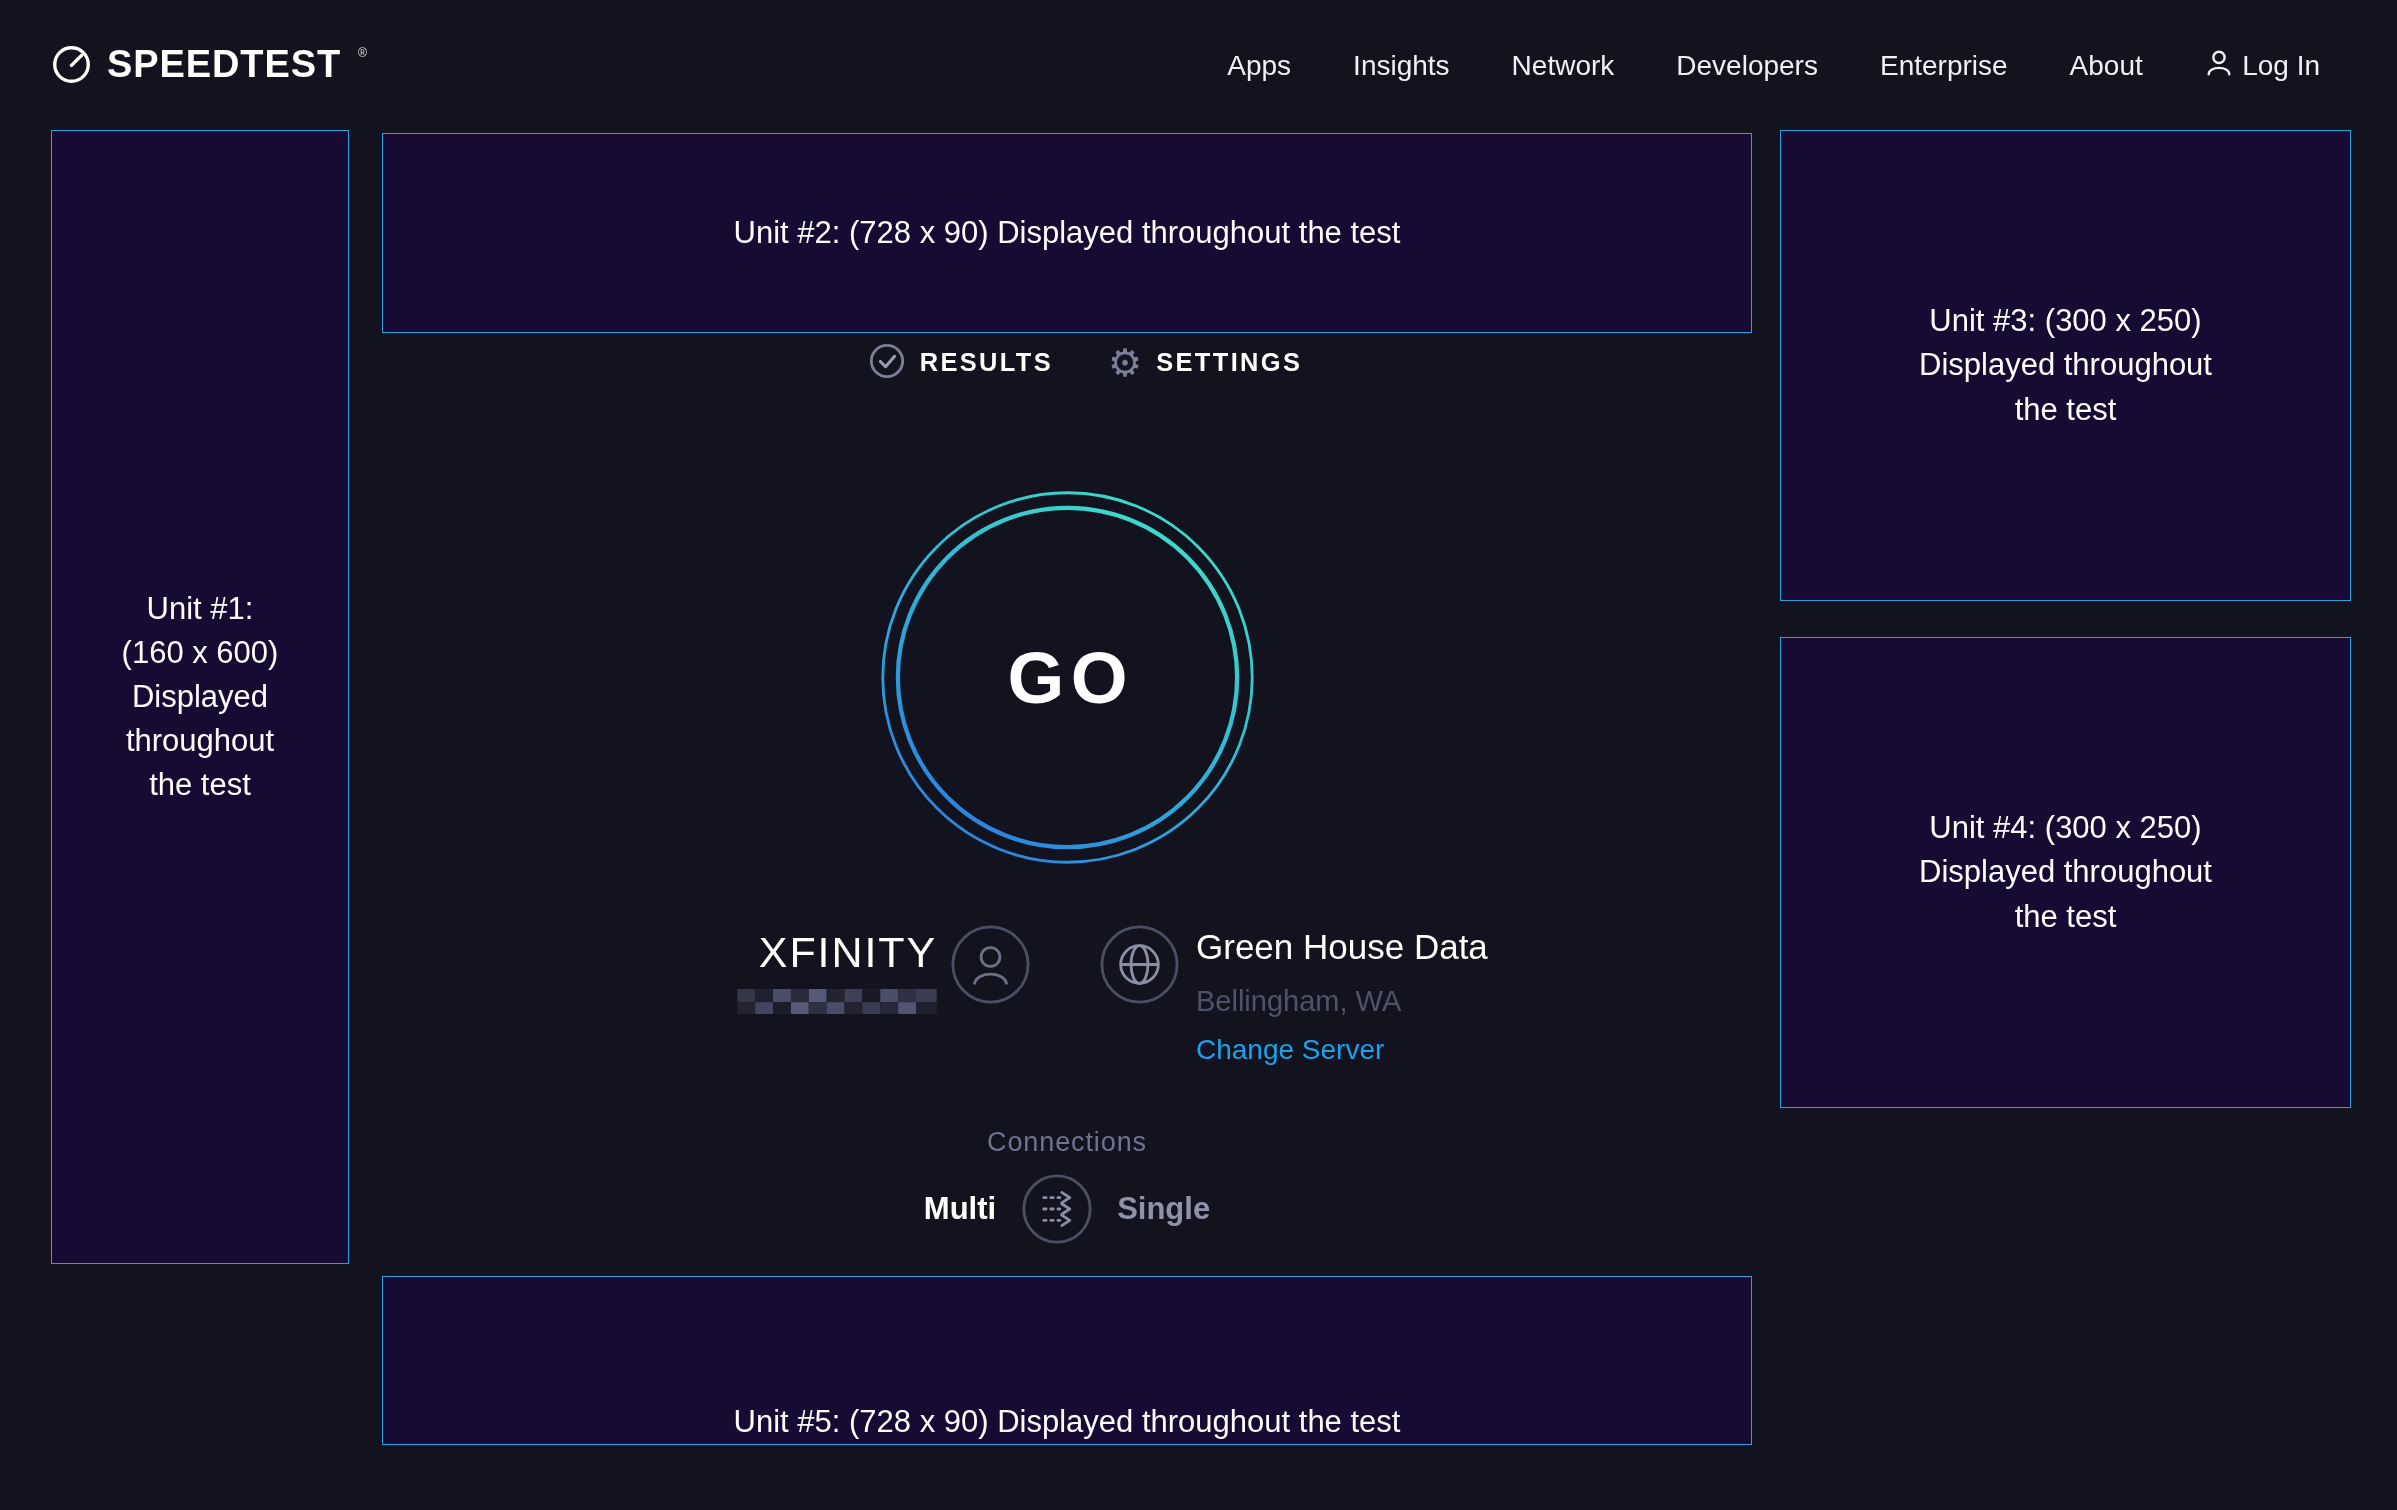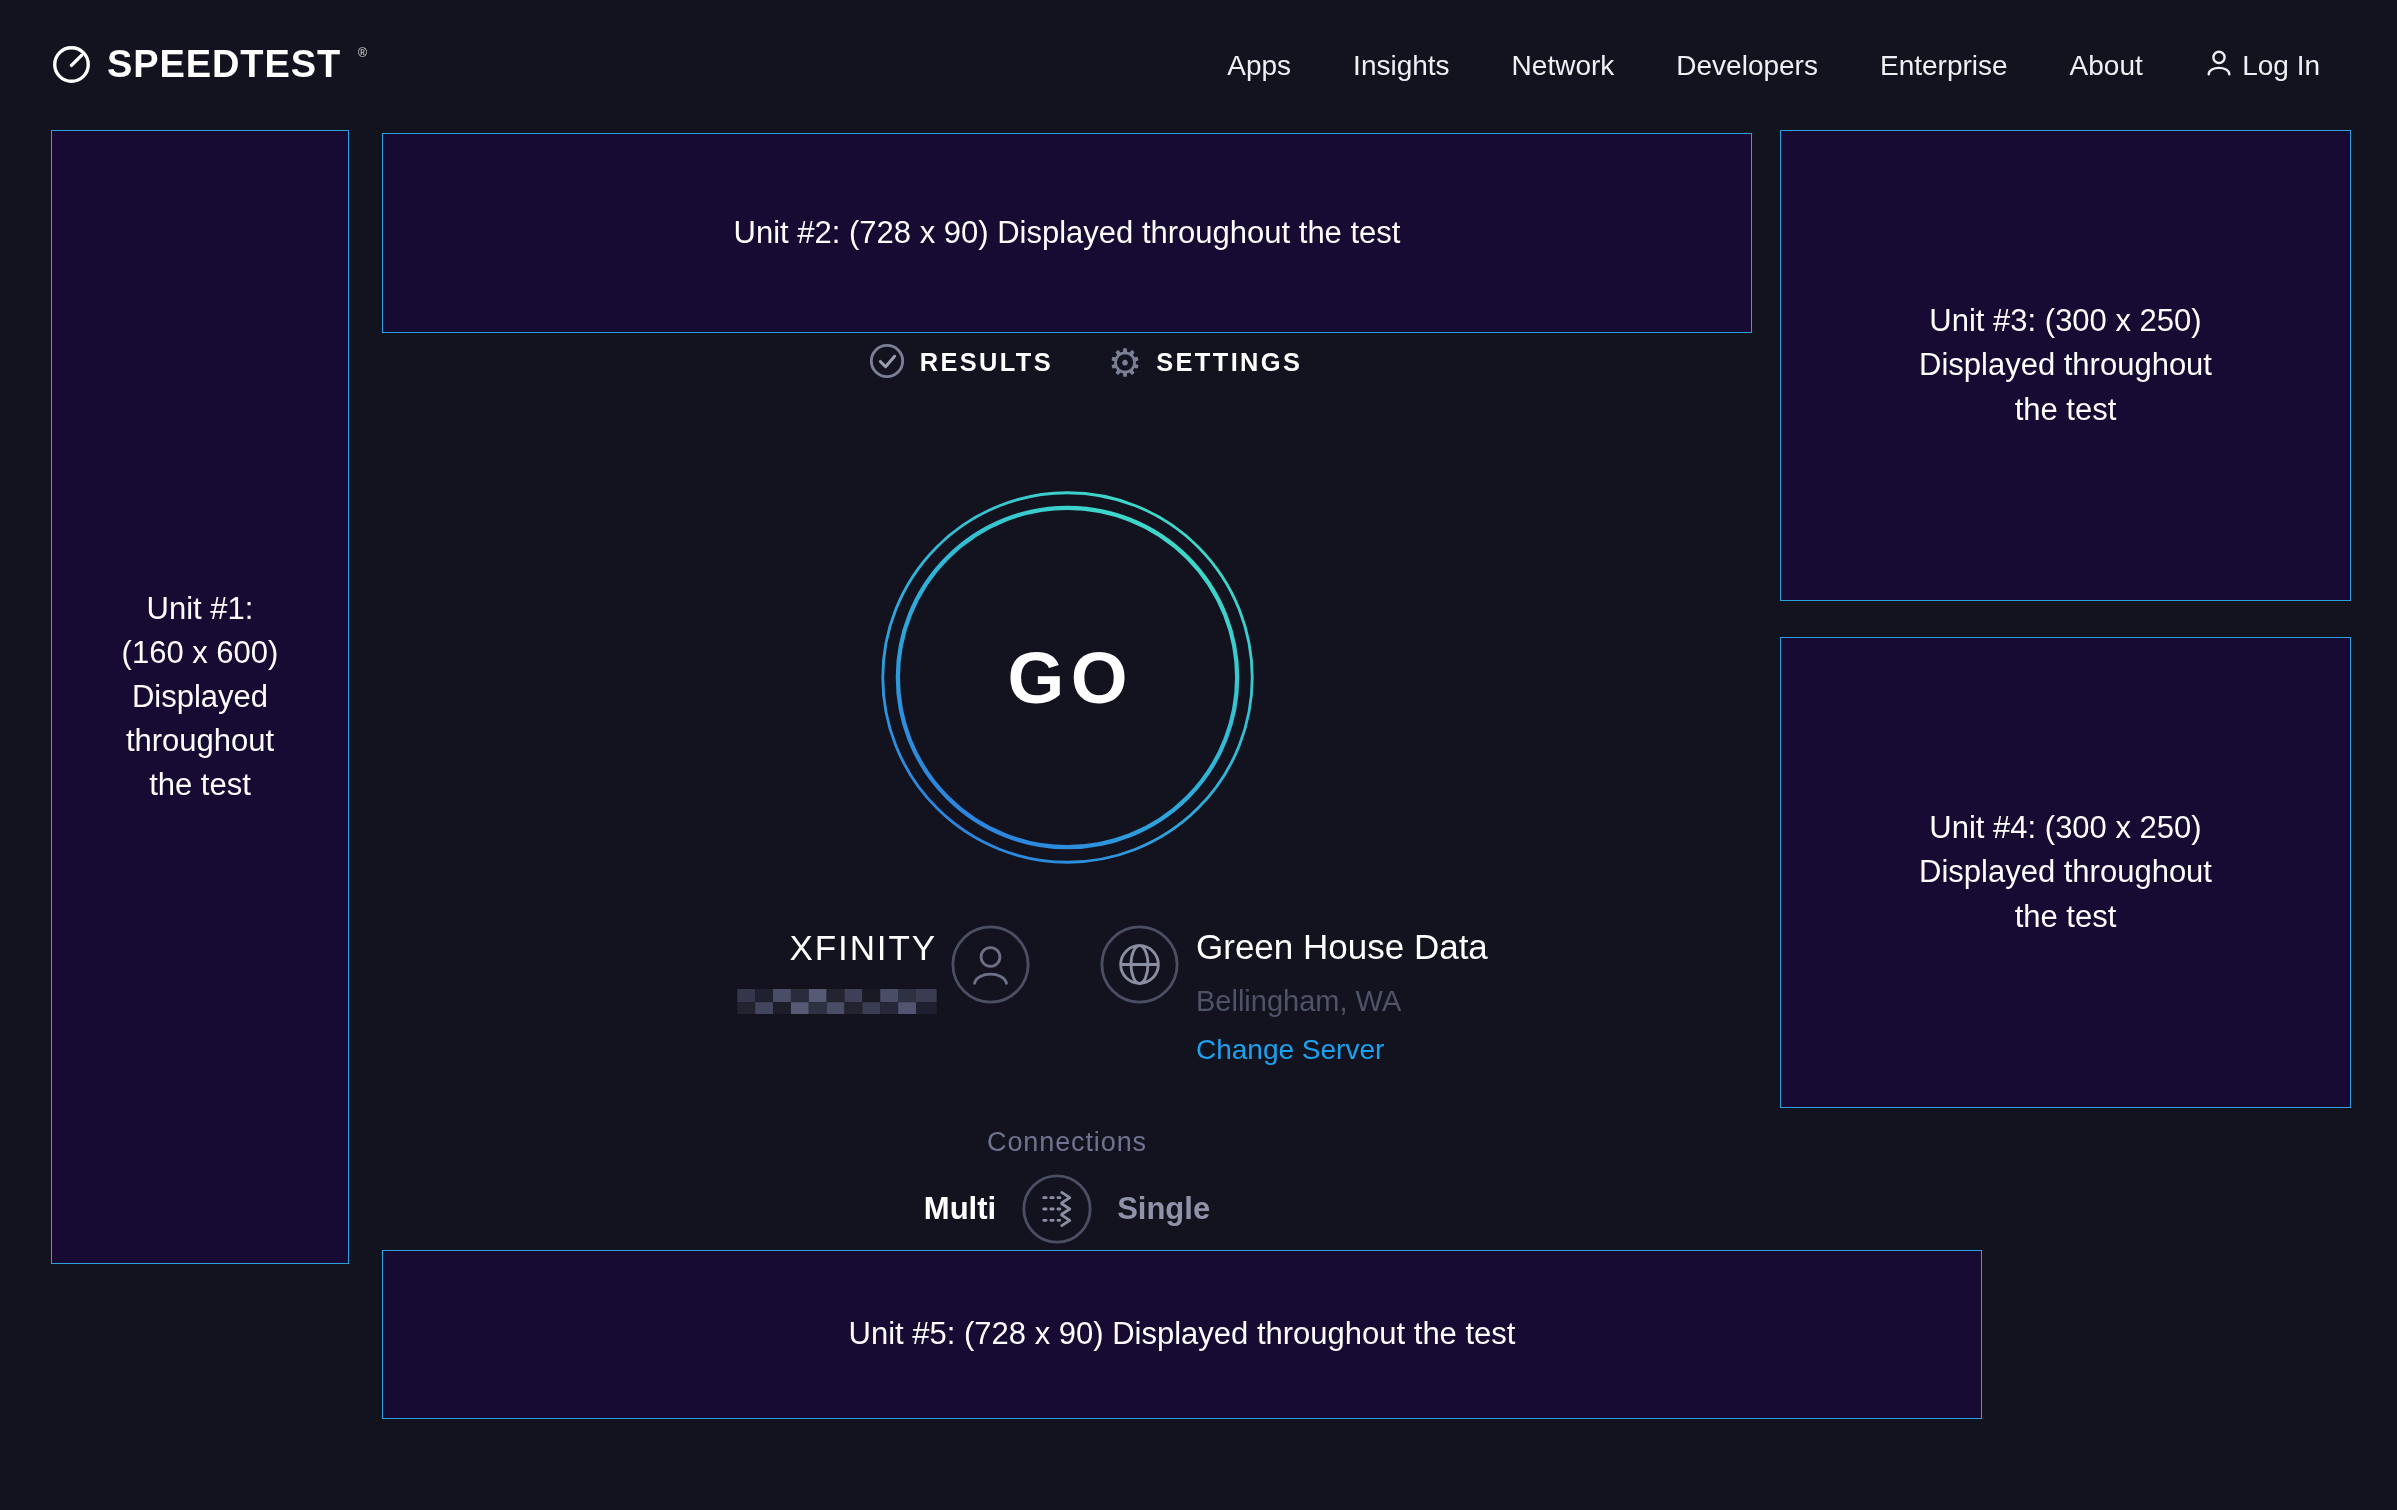--- a/index.html
+++ b/index.html
@@ -23,37 +23,37 @@
   
   .ad {
     position:absolute; background:#170a33; border:1.9px solid #2ba1e0;
     display:flex; align-items:center; justify-content:center; text-align:center;
     font-size:31px; line-height:1.42; color:#ffffff; white-space:pre-line; cursor:pointer;
   }
   .ad1 { left:51px;   top:130px;  width:298px;  height:1134px; }
   .ad2 { left:382px;  top:133px;  width:1370px; height:200px;  }
   .ad3 { left:1780px; top:130px;  width:571px;  height:471px;  }
   .ad4 { left:1780px; top:637px;  width:571px;  height:471px;  }
-  .ad5 { left:382px;  top:1250px; width:1600px; height:169px;  }
+  .ad5 { left:382px;  top:1276px; width:1370px; height:169px;align-items:flex-end;  }
   
   .tabs {
     position:absolute; left:400px; top:341px; width:1370px; height:43px;
     display:flex; align-items:center; justify-content:center; gap:55px;
   }
   .tab { display:flex; align-items:center; gap:14px; cursor:pointer; }
   .tab-label { font-size:25.4px; font-weight:bold; letter-spacing:2.4px; color:#ffffff; }
   .gear-glyph { font-family:"DejaVu Sans", sans-serif; font-size:38px; color:#7c8096; line-height:38px; }
   
   .go-wrap { position:absolute; left:879px; top:489px; width:377px; height:377px; cursor:pointer; }
   .go-label {
     position:absolute; inset:0; display:flex; align-items:center; justify-content:center;
     font-size:73px; font-weight:bold; letter-spacing:6.6px; padding-left:6.6px; color:#ffffff;
   }
   
-  .isp-name { position:absolute; top:928px; right:1460px; font-size:35px; letter-spacing:1.9px; color:#ffffff; }
+  .isp-name { position:absolute; top:928px; right:1460px; font-size:43px; letter-spacing:1.9px; color:#ffffff; }
   .isp-redacted { position:absolute; top:989px; right:1460px; width:200px; height:25.4px; }
   .isp-icon { position:absolute; left:951px; top:925px; cursor:pointer; }
   .server-icon { position:absolute; left:1100px; top:925px; }
   .server-name { position:absolute; left:1196px; top:927px; font-size:35px; color:#ffffff; }
   .server-loc { position:absolute; left:1196px; top:985px; font-size:29px; color:#4e5368; }
   .server-change { position:absolute; left:1196px; top:1034px; font-size:28px; color:#1ba2ee; cursor:pointer; }
   
   .conn-label {
     position:absolute; left:382px; top:1127px; width:1370px; text-align:center;
     font-size:27px; color:#6f7390; letter-spacing:0.9px;

